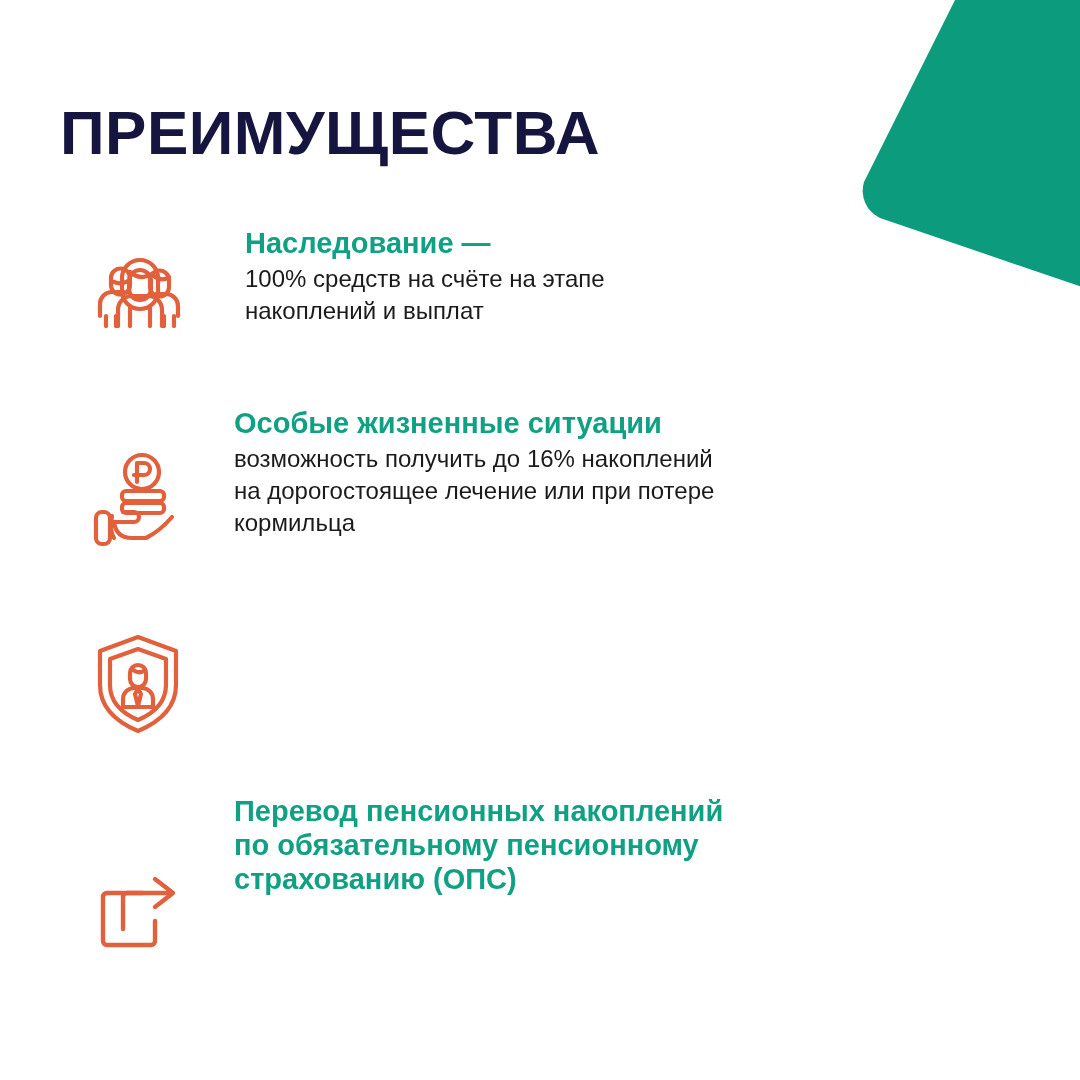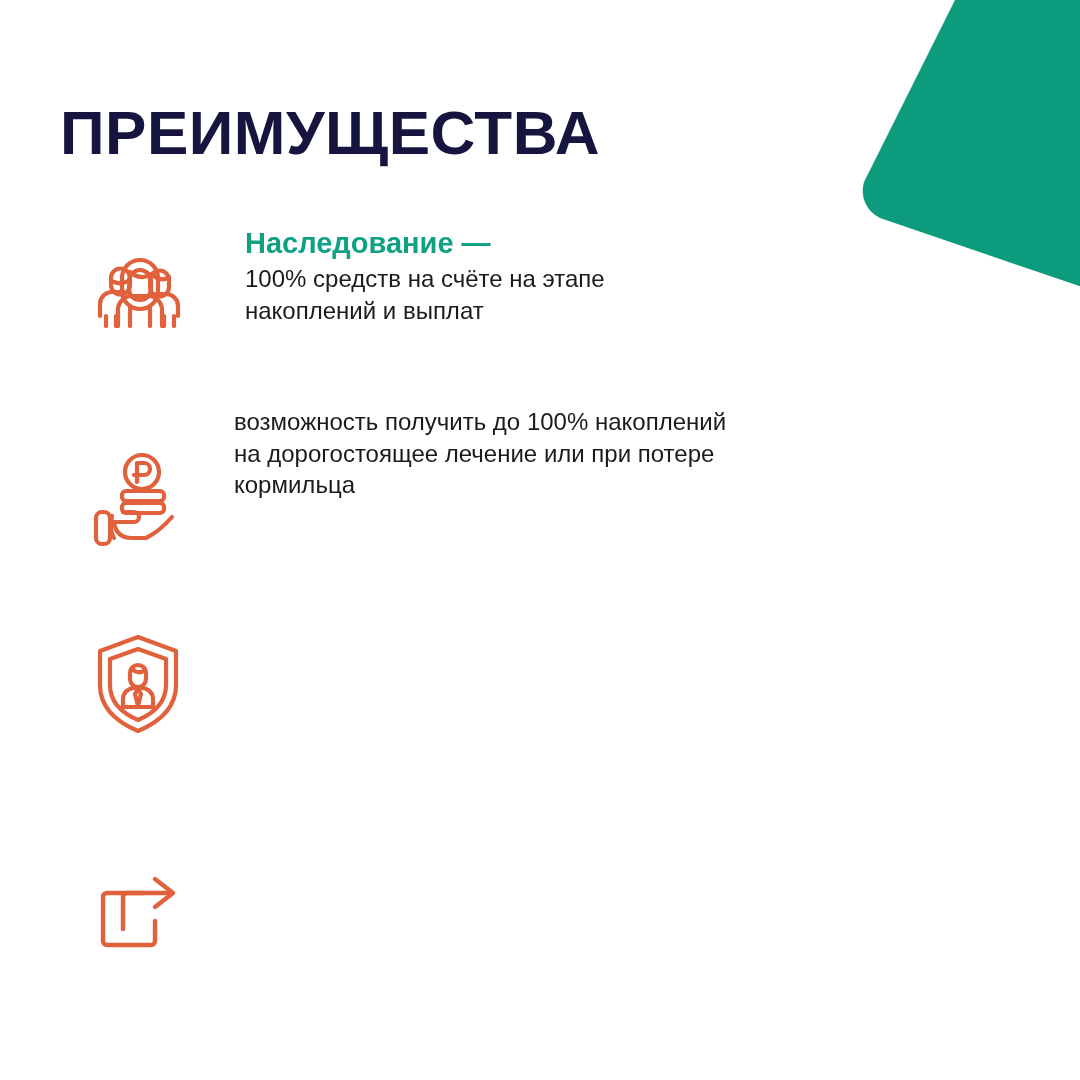--- a/index.html
+++ b/index.html
@@ -144,21 +144,22 @@
         <rect x="32" y="53" width="42" height="10" rx="4"></rect>
 
         <path d="M24 72 h20 a5 5 0 0 0 0 -10 h-11"></path>
         <path d="M24 72 q2 16 18 16 h14 q14 -7 26 -21"></path>
         <path d="M22 66 q-3 14 2 22"></path>
 
         <rect x="6" y="62" width="14" height="32" rx="6"></rect>
       </svg>
     </div>
     <div class="benefit-text">
-      <p class="benefit-body">возможность получить до 100% накоплений
+      <p class="benefit-heading">Особые жизненные ситуации</p>
+      <p class="benefit-body">возможность получить до 16% накоплений
 на дорогостоящее лечение или при потере
 кормильца</p>
     </div>
   </div>
 
   <div class="benefit-item" data-index="2">
     <div class="benefit-icon">
       <svg width="92" height="102" viewBox="0 0 92 102" fill="none" stroke="#e0613c" stroke-width="4.2" stroke-linecap="round" stroke-linejoin="round">
 
         <path d="M46 4 L84 18 v34 q0 30 -38 46 Q8 82 8 52 V18 Z"></path>
@@ -181,16 +182,19 @@
       <svg width="90" height="82" viewBox="0 0 90 82" fill="none" stroke="#e0613c" stroke-width="4.4" stroke-linecap="round" stroke-linejoin="round">
 
         <path d="M50 18 H14 a4 4 0 0 0 -4 4 v44 a4 4 0 0 0 4 4 h44 a4 4 0 0 0 4 -4 V46"></path>
 
         <path d="M30 54 V22 a4 4 0 0 1 4 -4 h42"></path>
 
         <path d="M62 4 L80 18 L62 32"></path>
       </svg>
     </div>
     <div class="benefit-text">
+      <p class="benefit-heading" style="white-space:pre-line">Перевод пенсионных накоплений
+по обязательному пенсионному
+страхованию (ОПС)</p>
     </div>
   </div>
 
 </div>
 
 </body></html>

